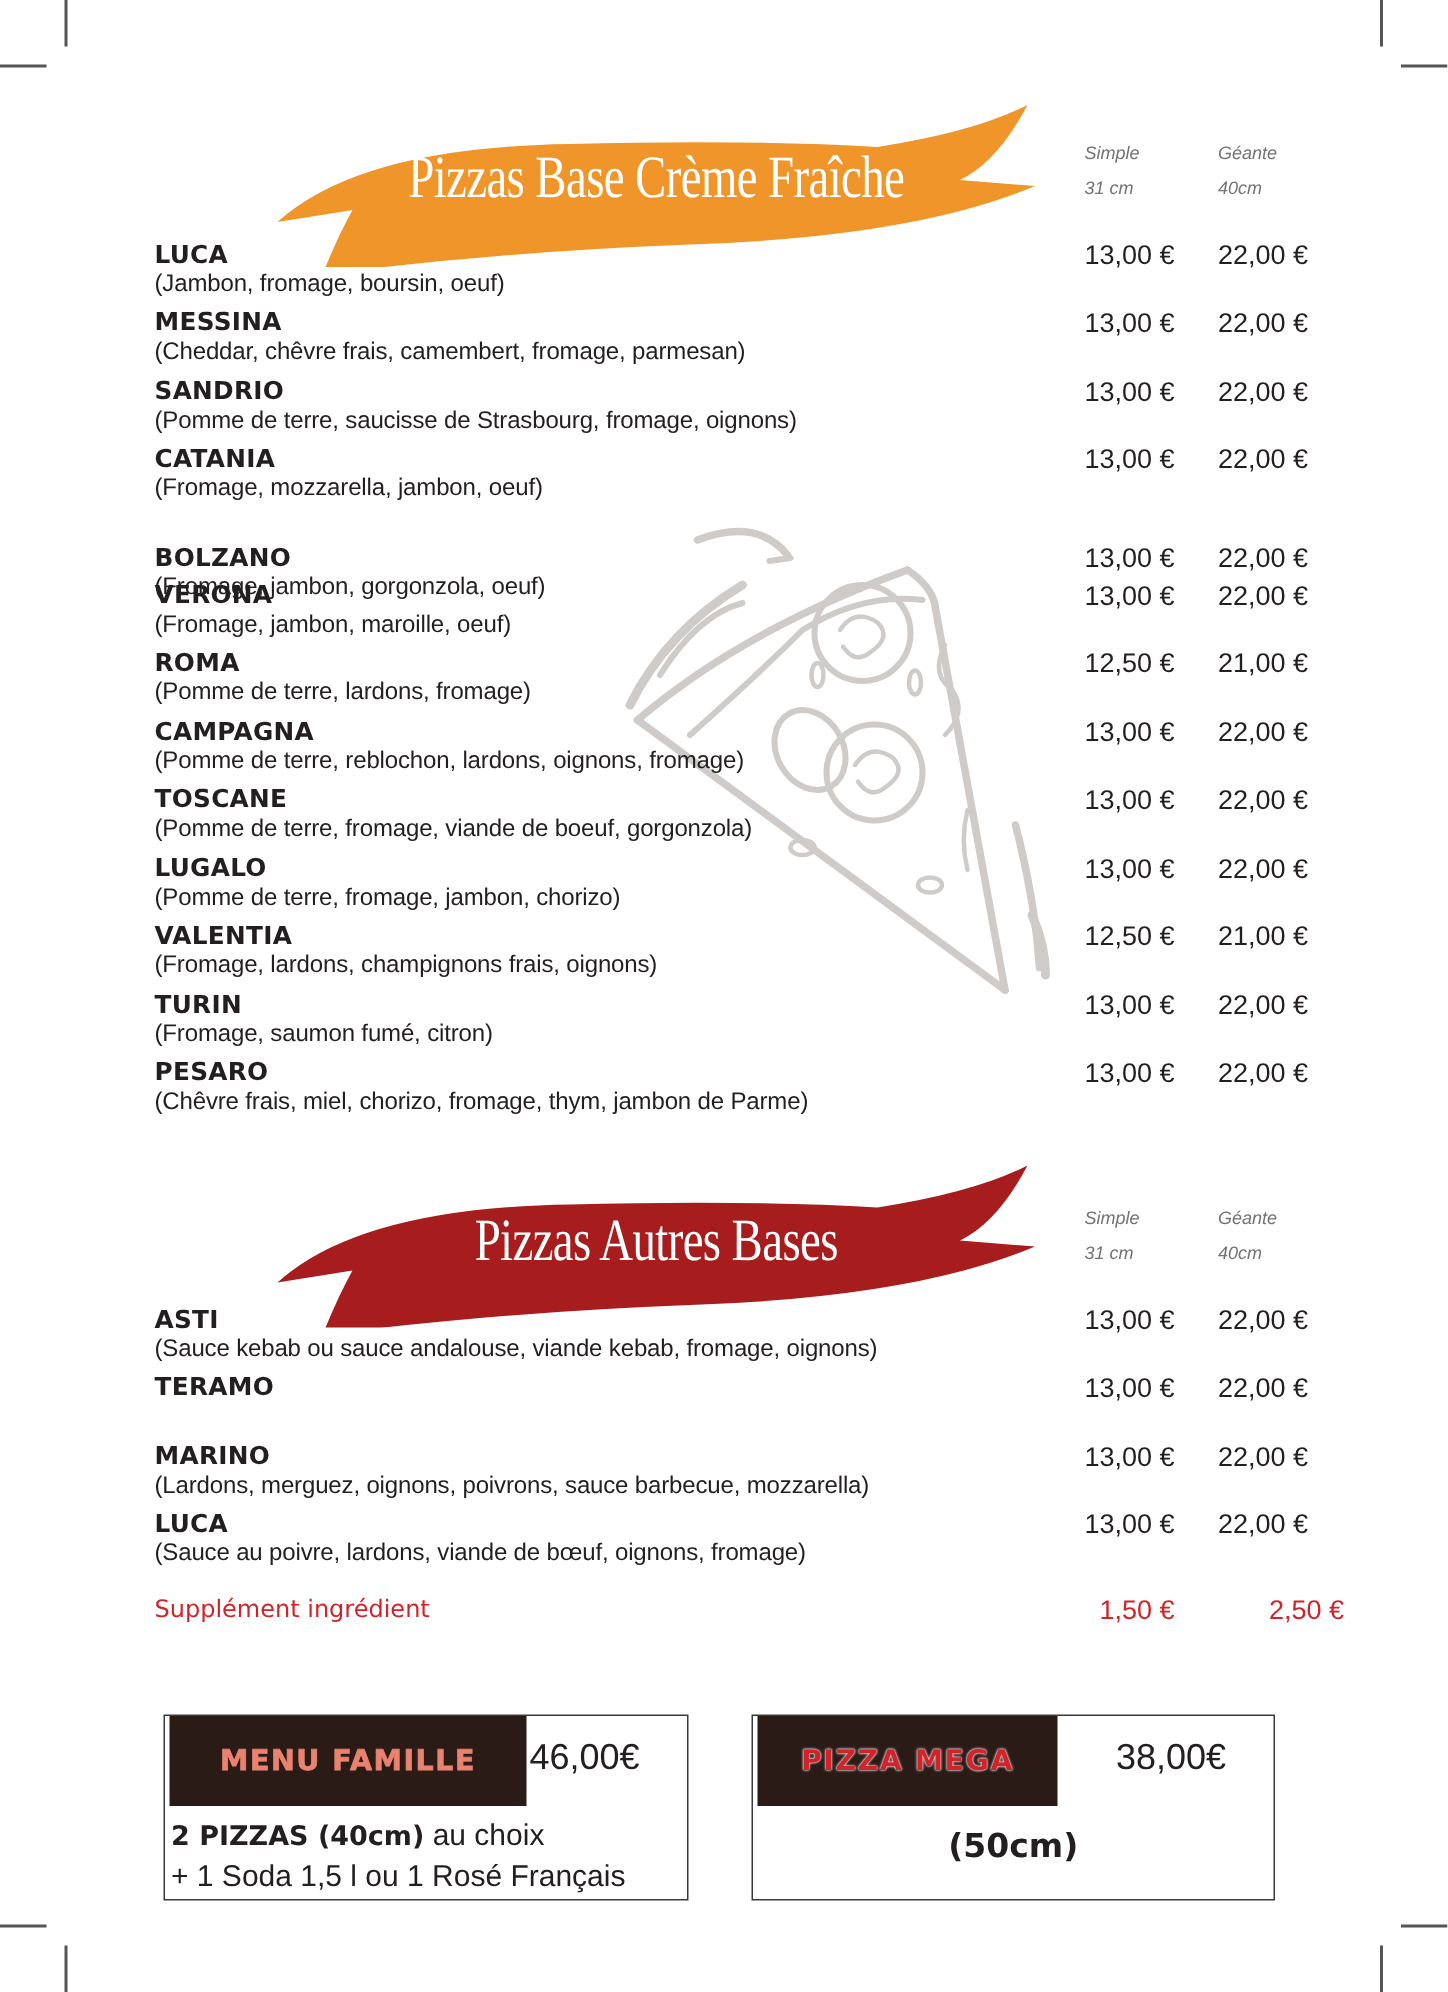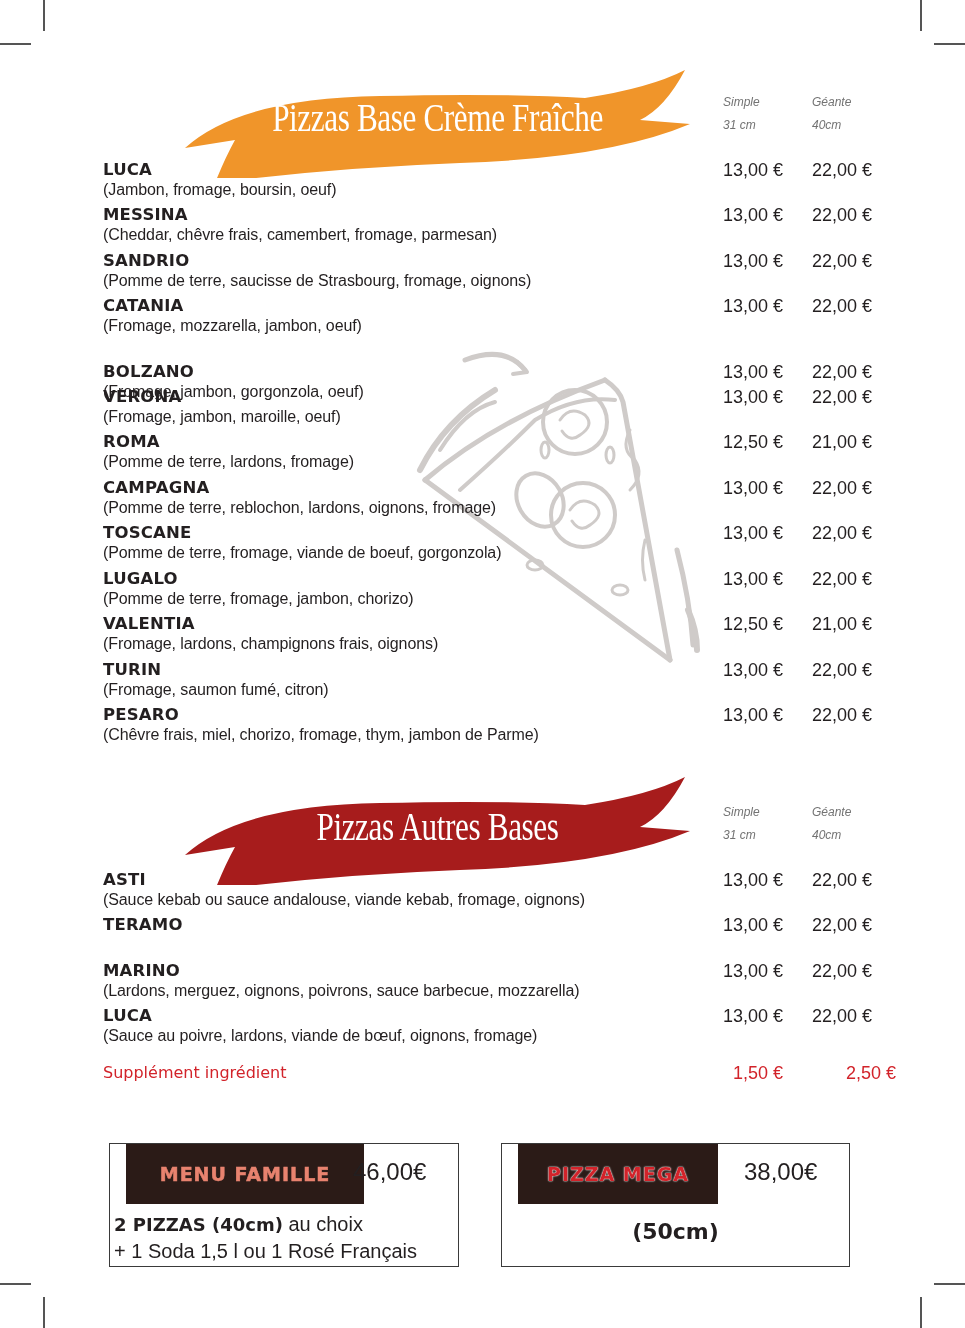--- a/index.html
+++ b/index.html
@@ -25,21 +25,21 @@
   .price { position: absolute; top: 0; font-size: 18px; white-space: nowrap; }
   .price.simple { left: 620px; }
   .price.geante { left: 709px; }
 
   .supp { position: absolute; left: 103px; top: 1063px; width: 860px; color: #d2232a; }
   .supp-label { position: absolute; left: 0; font-weight: 400; font-size: 16px; font-family: "DejaVu Sans", sans-serif; }
   .supp .price { color: #d2232a; }
 
   .offer-box { position: absolute; border: 1.5px solid #3a3a3a; background: #fff; }
   .offer-tag {
-    position: absolute; left: 16px; top: 0; height: 60px; background: #2b1b17;
+    position: absolute; left: 3px; top: 0; height: 60px; background: #2b1b17;
     display: flex; align-items: center; justify-content: center;
   }
   .offer-tag span {
     font-family: "DejaVu Sans", sans-serif; font-weight: 900; font-size: 19px; letter-spacing: 1px;
   }
   .tag-famille { color: #e8836f; -webkit-text-stroke: 0.5px #e8836f; }
   .tag-mega { color: #d2232a; text-shadow: 0 0 2px #fff, 0 0 1px #fff; }
   .offer-price { position: absolute; top: 14px; font-size: 24px; }
   .offer-text { position: absolute; font-size: 20px; white-space: nowrap; line-height: 26px; }
   .offer-text b { font-weight: 900; font-family: "DejaVu Sans", sans-serif; font-size: 18px; }

